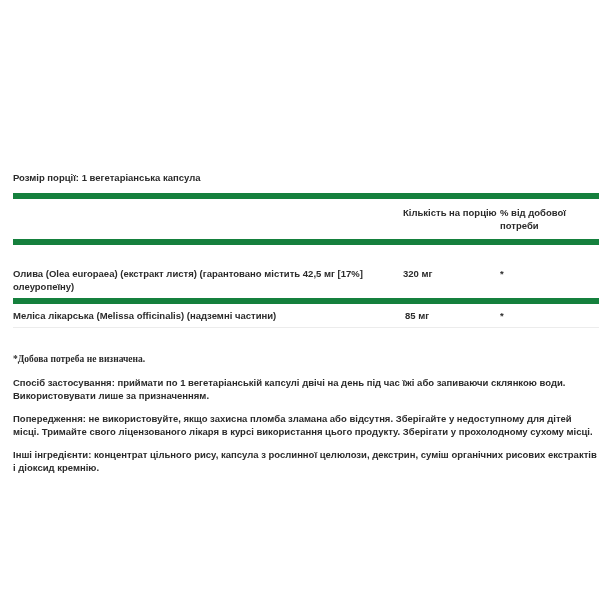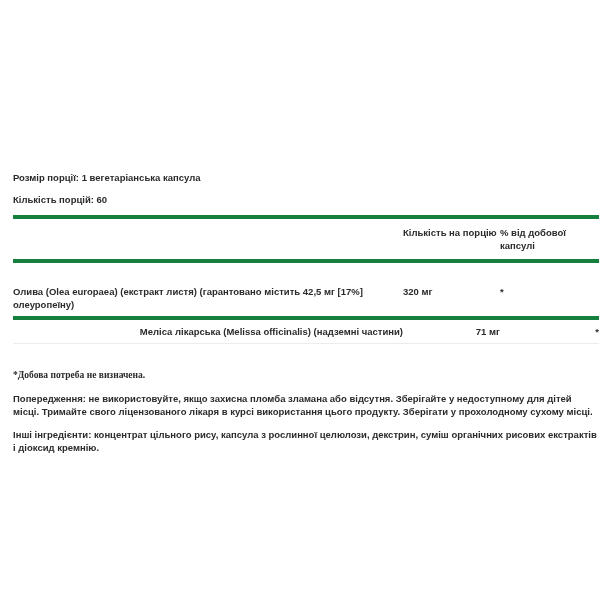--- a/index.html
+++ b/index.html
@@ -7,54 +7,54 @@
     width: 600px; height: 600px; position: relative; overflow: hidden;
     font-family: "Liberation Sans", "DejaVu Sans", sans-serif;
     color: #2b2b2b; font-size: 9.5px; font-weight: bold; line-height: 13px;
   }
   .wrap { position: absolute; left: 13px; top: 171px; width: 586px; }
   .line { margin: 0; }
   .serving { margin-bottom: 9px; }
   .count { margin-bottom: 9px; }
   table { width: 586px; border-collapse: collapse; }
   td, th { text-align: left; vertical-align: top; padding: 0; font-weight: bold; }
-  tr { border-top: 4px solid #15803d; }
+  tr { border-top: 6px solid #15803d; }
   tr:last-child { border-bottom: 1px solid #ececec; }
   .hdr td { padding: 7px 0 7px 0; height: 19px; }
   .row1 td { padding: 22px 0 5px 0; }
-  .row2 td { padding: 5px 0 5px 0; text-align: right; }
+  .row2 td { padding: 5px 0 5px 0; }
   .c1 { width: 390px; }
   .c2 { width: 95px; }
   .amt { padding-left: 2px !important; }
   .note { margin-top: 25px; font-family: Liberation Serif, serif; }
   .para { margin-top: 10px; }
 </style>
 </head>
 <body>
 
 <div class="wrap">
   <p class="line serving">Розмір порції: 1 вегетаріанська капсула</p>
-  <p class="line count">Кількість порцій: 60</p>
 
   <table>
     <tbody>
         <tr class="hdr">
       <td class="c1"></td>
       <td class="c2">Кількість на порцію</td>
-      <td>% від добової капсулі</td>
+      <td>% від добової потреби</td>
     </tr>
     <tr class="row1">
       <td class="c1">Олива (Olea europaea) (екстракт листя) (гарантовано містить 42,5 мг [17%] олеуропеїну)</td>
       <td class="c2">320 мг</td>
       <td>*</td>
     </tr>
     <tr class="row2">
       <td class="c1">Меліса лікарська (Melissa officinalis) (надземні частини)</td>
-      <td class="c2 amt">71 мг</td>
+      <td class="c2 amt">85 мг</td>
       <td>*</td>
     </tr>
   </tbody>
     </table>
 
   <p class="line note">*Добова потреба не визначена.</p>
+  <p class="line para">Спосіб застосування: приймати по 1 вегетаріанській капсулі двічі на день під час їжі або запиваючи склянкою води. Використовувати лише за призначенням.</p>
   <p class="line para">Попередження: не використовуйте, якщо захисна пломба зламана або відсутня. Зберігайте у недоступному для дітей місці. Тримайте свого ліцензованого лікаря в курсі використання цього продукту. Зберігати у прохолодному сухому місці.</p>
   <p class="line para">Інші інгредієнти: концентрат цільного рису, капсула з рослинної целюлози, декстрин, суміш органічних рисових екстрактів і діоксид кремнію.</p>
 </div>
 
 </body></html>

